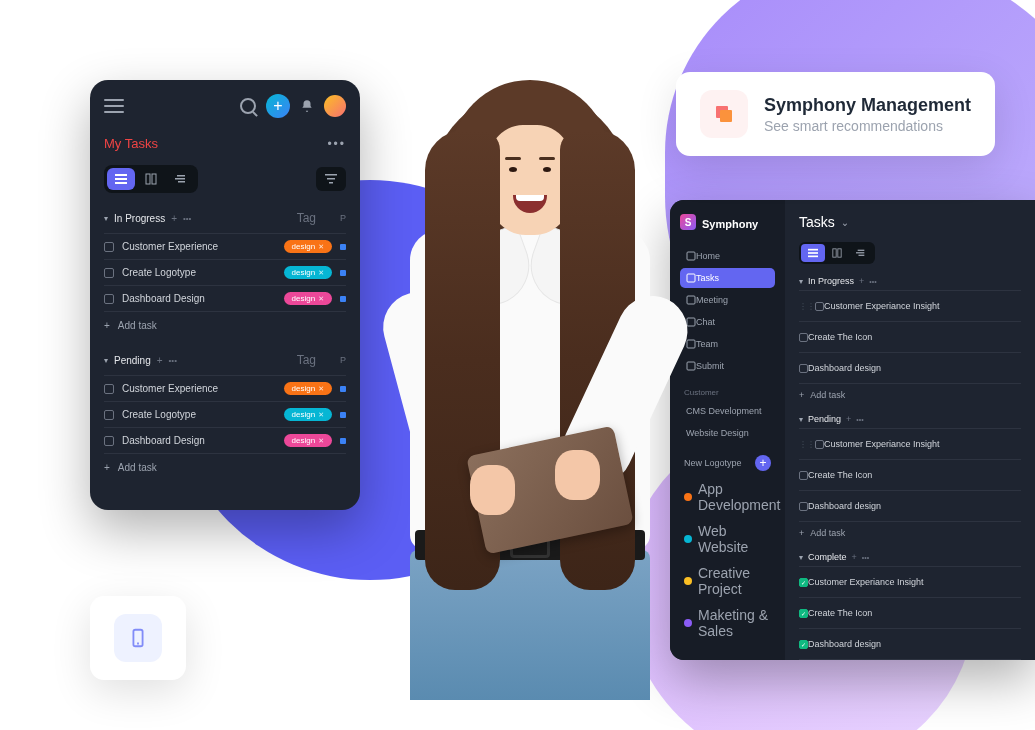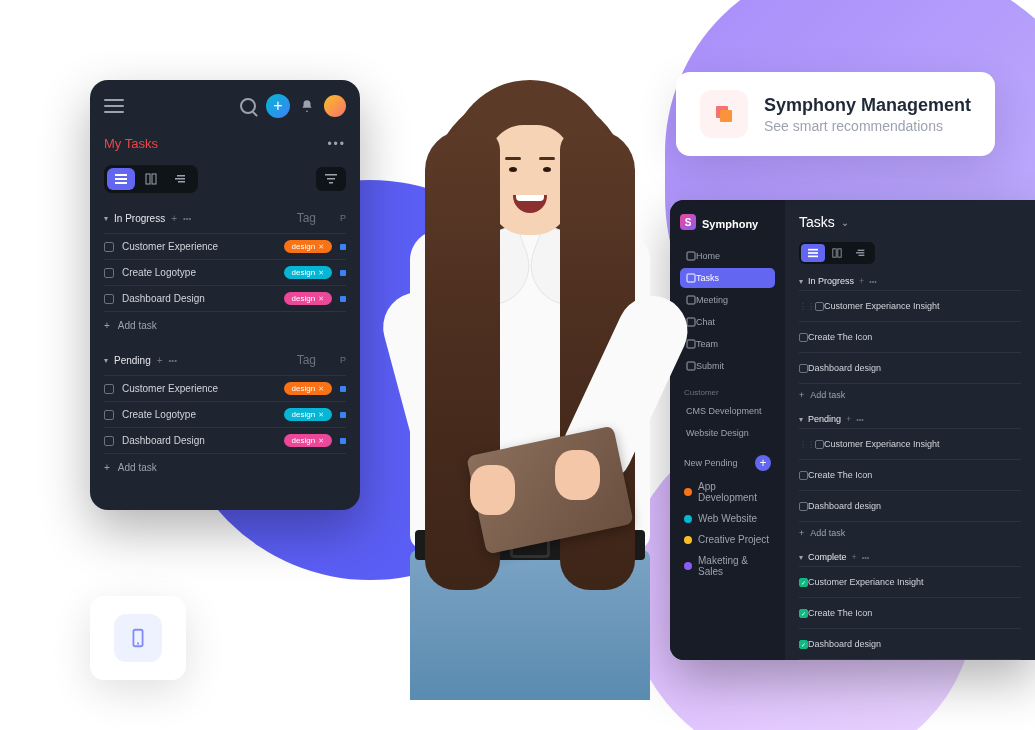--- a/index.html
+++ b/index.html
@@ -50,21 +50,21 @@
 .desktop{position:absolute;top:200px;right:0;width:365px;height:460px;background:#1e2430;border-radius:14px 0 0 14px;color:#fff;display:flex;box-shadow:0 20px 50px rgba(0,0,0,.3);overflow:hidden}
 .d-side{width:115px;background:#171c26;padding:14px 10px;font-size:10px}
 .d-logo{display:flex;align-items:flex-end;gap:6px;margin-bottom:16px}
 .logo-mark{width:16px;height:16px;background:linear-gradient(135deg,#ec4899,#8b5cf6);border-radius:4px;position:relative}
 .logo-mark::before{content:'S';position:absolute;inset:0;display:flex;align-items:center;justify-content:center;color:#fff;font-weight:700;font-size:10px}
 .logo-txt{font-weight:600;font-size:11px}
 .nav-item{display:flex;align-items:center;padding:5px 6px;border-radius:5px;margin-bottom:2px;color:#9ca3af;font-size:9px}
 .nav-item.active{background:#6366f1;color:#fff}
 .nav-ic{width:10px;height:10px;flex-shrink:0}
 .nav-sec{margin-top:12px;font-size:8px;color:#6b7280;margin-bottom:4px;padding-left:4px}
-.proj-item{display:flex;align-items:center;gap:6px;padding:4px 4px;font-size:10px;color:#9ca3af;margin-bottom:2px}
+.proj-item{display:flex;align-items:center;gap:6px;padding:4px 4px;font-size:14px;color:#9ca3af;margin-bottom:2px}
 .proj-dot{width:8px;height:8px;border-radius:50%;flex-shrink:0}
 .new-proj{display:flex;justify-content:space-between;align-items:center;margin-top:12px;padding:0 4px}
 .badge-plus{width:16px;height:16px;background:#6366f1;border-radius:50%;display:flex;align-items:center;justify-content:center;font-size:12px}
 .d-main{flex:1;padding:14px;overflow:hidden}
 .d-title-row{display:flex;align-items:center;gap:6px;margin-bottom:12px}
 .d-title{font-size:14px;font-weight:500}
 .d-views{display:flex;background:#0f1419;border-radius:6px;padding:2px;margin-bottom:12px;width:fit-content}
 .d-vtab{width:24px;height:18px;display:flex;align-items:center;justify-content:center;border-radius:4px}
 .d-vtab.active{background:#6366f1}
 .d-section-hdr{display:flex;align-items:center;gap:5px;font-size:9px;color:#e5e7eb;margin-bottom:4px;margin-top:8px}
@@ -283,21 +283,21 @@
     <div class="nav-sec">Customer</div>
     <div id="d-fav">
         <div class="nav-item">
           <span>CMS Development</span>
         </div>
         <div class="nav-item">
           <span>Website Design</span>
         </div>
       </div>
     <div class="new-proj">
-      <span style="font-size:9px;color:#9ca3af">New Pending</span>
+      <span style="font-size:9px;color:#9ca3af">New Logotype</span>
       <div class="badge-plus">+</div>
     </div>
     <div id="d-proj" style="margin-top:6px">
         <div class="proj-item">
     <div class="proj-dot" style="background:#f97316"></div>
     <span>App Development</span>
   </div>
         <div class="proj-item">
     <div class="proj-dot" style="background:#06b6d4"></div>
     <span>Web Website</span>

